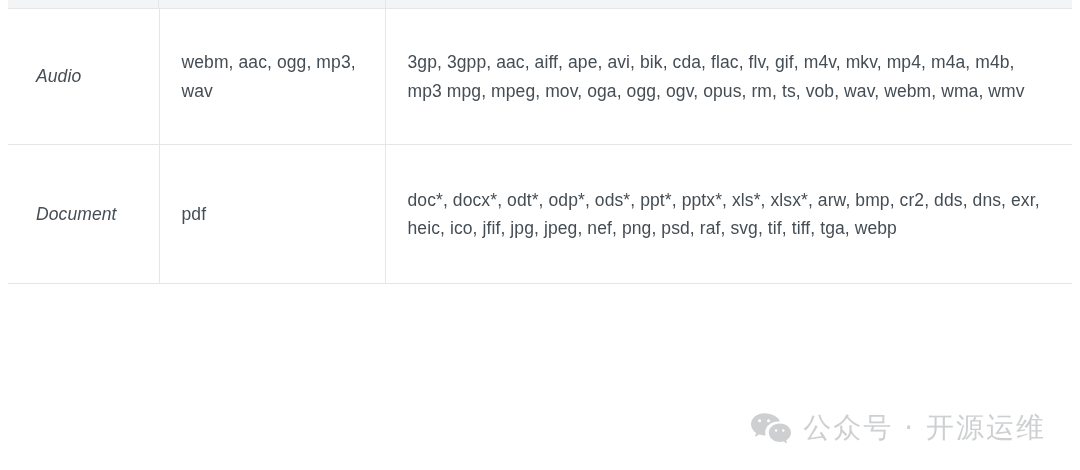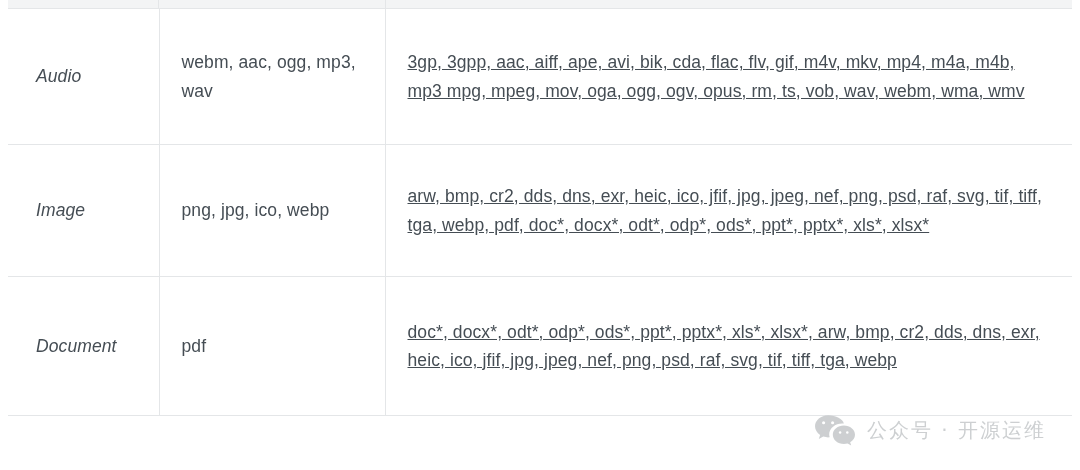--- a/index.html
+++ b/index.html
@@ -64,21 +64,21 @@
   table.compat-table tr td:last-child  { border-right: none; }
   table.compat-table tr:last-child td  { border-bottom: 1px solid #e4e6e8; }
 
   
   col.c-type  { width: 151px; }
   col.c-out   { width: 226px; }
   col.c-in    { width: 687px; }
 
   .cell-type { padding-left: 28px !important; }
   .cell-out  { padding-left: 22px !important; padding-right: 26px !important; }
-  .cell-in   { padding-left: 22px !important; padding-right: 22px !important; text-decoration: underline; }
+  .cell-in   { padding-left: 22px !important; padding-right: 22px !important; }
 
   
   tr.r-audio    td { height: 107px; }
   tr.r-video    td { height: 76px;  }
   tr.r-image    td { height: 103px; }
   tr.r-document td { height: 110px; }
 
   
   #watermark {
     position: absolute;
@@ -90,21 +90,21 @@
     pointer-events: none;
     opacity: 0.92;
   }
   #watermark .wm-logo {
     position: relative;
     width: 42px;
     height: 34px;
     flex: none;
   }
   #watermark .wm-text {
-    font-size: 20px;
+    font-size: 28px;
     color: #c9ccce;
     letter-spacing: 2px;
     font-family: "DejaVu Sans", "Liberation Sans", sans-serif;
     white-space: nowrap;
   }
 </style>
 </head>
 <body>
 
 <div id="header-strip">
@@ -118,25 +118,20 @@
       <col class="c-type">
       <col class="c-out">
       <col class="c-in">
     </colgroup>
     <tbody>
       <tr class="r-audio">
         <td class="cell-type">Audio</td>
         <td class="cell-out">webm, aac, ogg, mp3, wav</td>
         <td class="cell-in">3gp, 3gpp, aac, aiff, ape, avi, bik, cda, flac, flv, gif, m4v, mkv, mp4, m4a, m4b, mp3 mpg, mpeg, mov, oga, ogg, ogv, opus, rm, ts, vob, wav, webm, wma, wmv</td>
       </tr>
-      <tr class="r-image">
-        <td class="cell-type">Image</td>
-        <td class="cell-out">png, jpg, ico, webp</td>
-        <td class="cell-in">arw, bmp, cr2, dds, dns, exr, heic, ico, jfif, jpg, jpeg, nef, png, psd, raf, svg, tif, tiff, tga, webp, pdf, doc*, docx*, odt*, odp*, ods*, ppt*, pptx*, xls*, xlsx*</td>
-      </tr>
       <tr class="r-document">
         <td class="cell-type">Document</td>
         <td class="cell-out">pdf</td>
         <td class="cell-in">doc*, docx*, odt*, odp*, ods*, ppt*, pptx*, xls*, xlsx*, arw, bmp, cr2, dds, dns, exr, heic, ico, jfif, jpg, jpeg, nef, png, psd, raf, svg, tif, tiff, tga, webp</td>
       </tr>
     </tbody>
   </table>
 </div>
 
 <div id="watermark">

